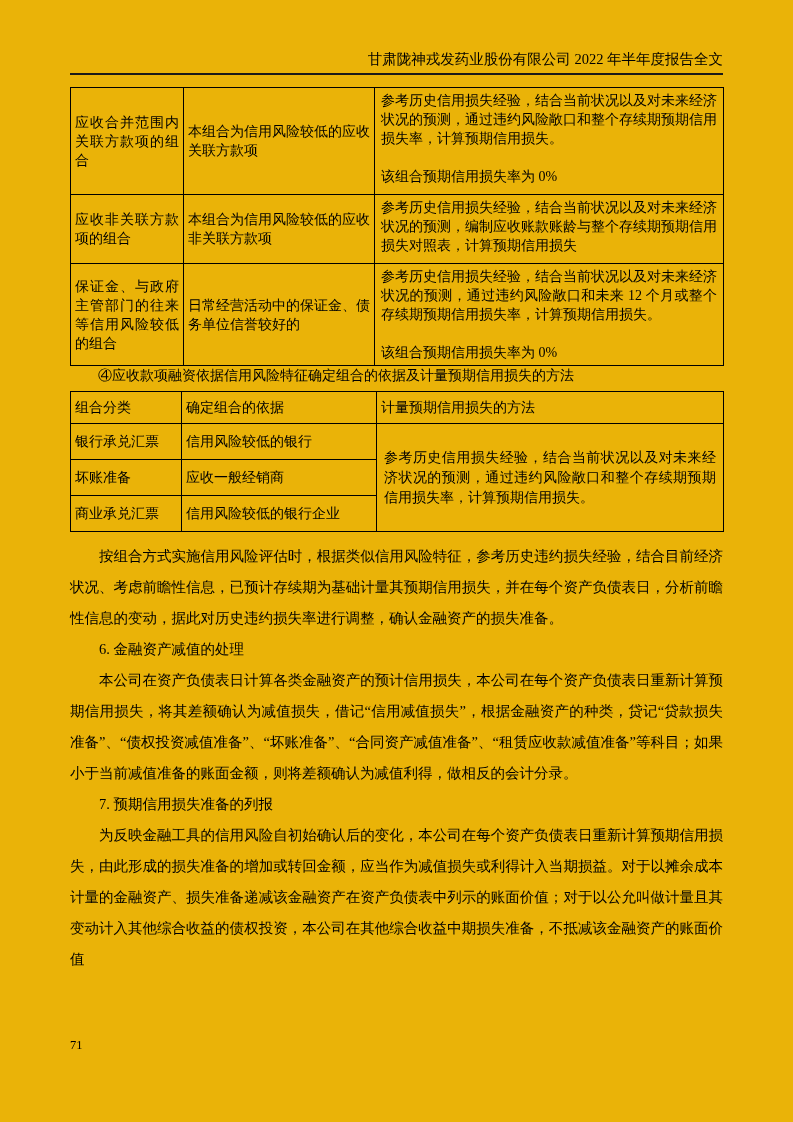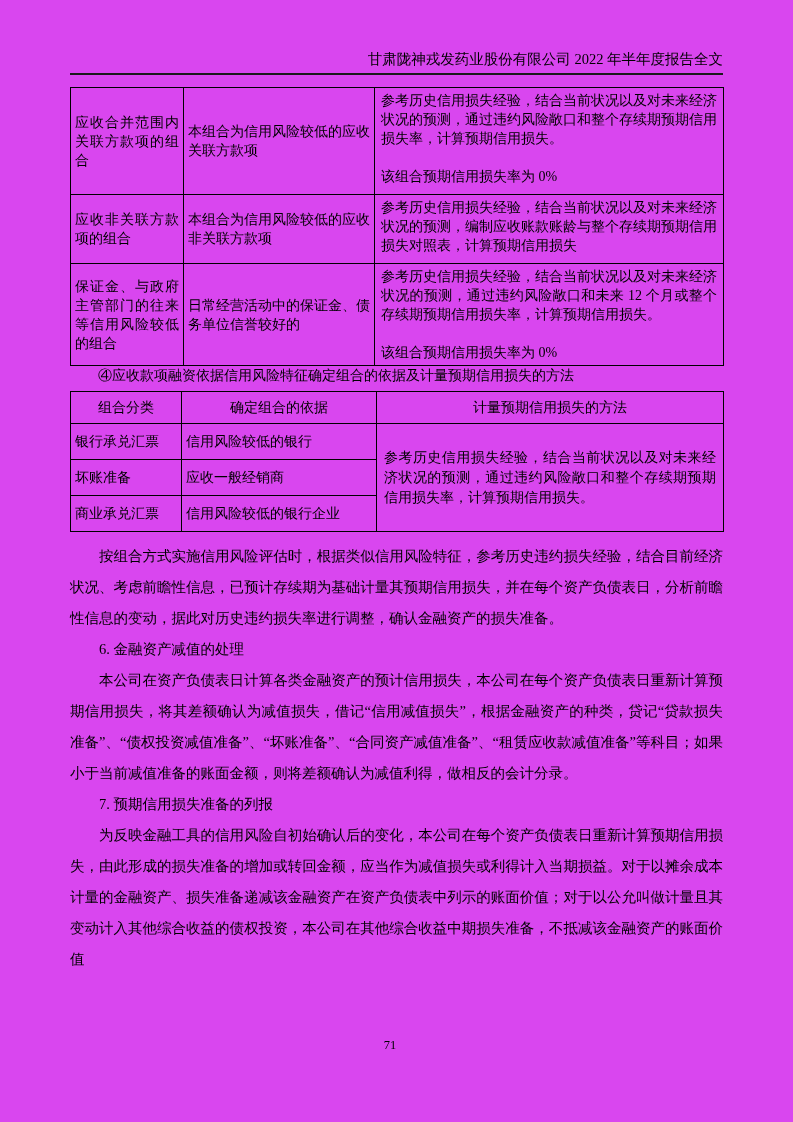--- a/index.html
+++ b/index.html
@@ -1,21 +1,21 @@
 <!DOCTYPE html>
 <html><head>
 <meta charset="utf-8">
 <style>
   html, body { margin: 0; padding: 0; background: #888; }
   .page {
     position: relative;
     width: 793px;
     height: 1122px;
     margin: 0 auto;
-    background: #d946ef;
+    background: #eab308;
     font-family: "Liberation Serif", "DejaVu Serif", serif;
     color: #000000;
     overflow: hidden;
   }
   .header {
     position: absolute;
     top: 48px;
     left: 70px;
     width: 653px;
     text-align: right;
@@ -49,38 +49,38 @@
     left: 70px;
     width: 653px;
   }
   .item4-line {
     font-size: 14px;
     line-height: 26px;
     text-indent: 2em;
     margin: 0;
   }
   .t2 { margin-top: 2px; }
-  .t2 th { text-align: center; height: 29px; padding: 1px 4px; }
+  .t2 th { text-align: left; height: 29px; padding: 1px 4px; }
   .t2 td { padding: 2px 4px; height: 31px; vertical-align: middle; }
   .t2 .merged { text-align: justify; padding: 3px 7px; line-height: 20px; }
   .bodytext { margin-top: 9px; }
   .bodytext p {
     margin: 0;
     font-size: 14.5px;
     line-height: 31px;
     text-indent: 2em;
     text-align: justify;
     word-break: break-all;
   }
   .footer {
     position: absolute;
     top: 1038px;
     left: 70px;
     width: 640px;
-    text-align: center;
+    text-align: left;
     font-size: 12.5px;
   }
 </style>
 </head>
 <body>
 
 <div class="page">
 
   <div class="header">
     <span>甘肃陇神戎发药业股份有限公司 2022 年半年度报告全文</span>

